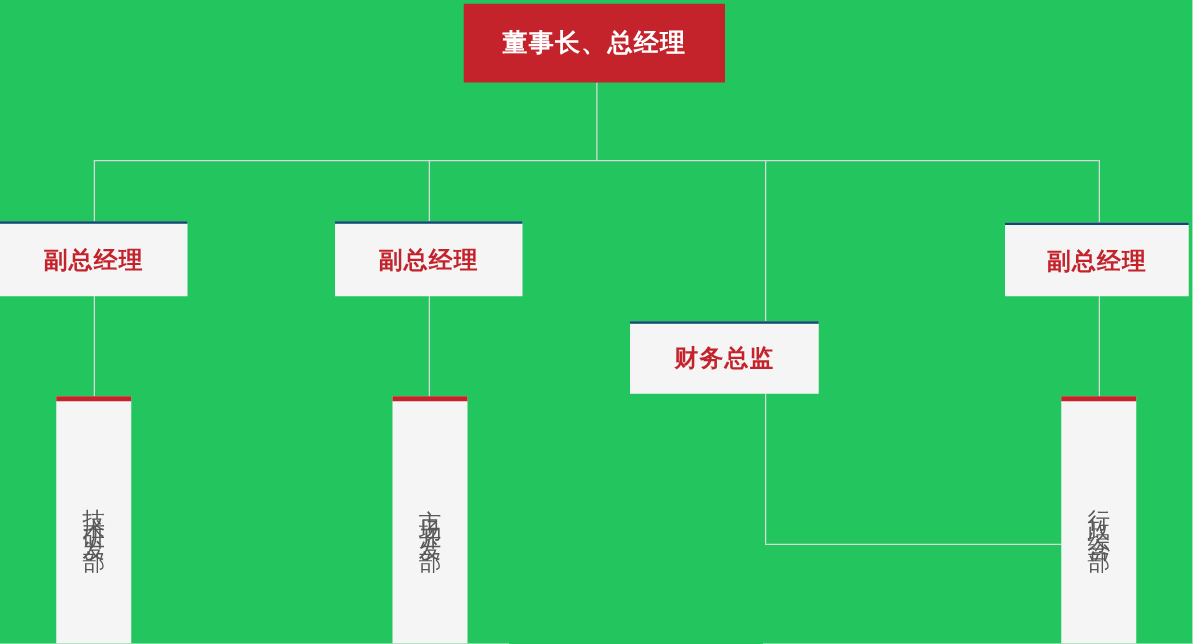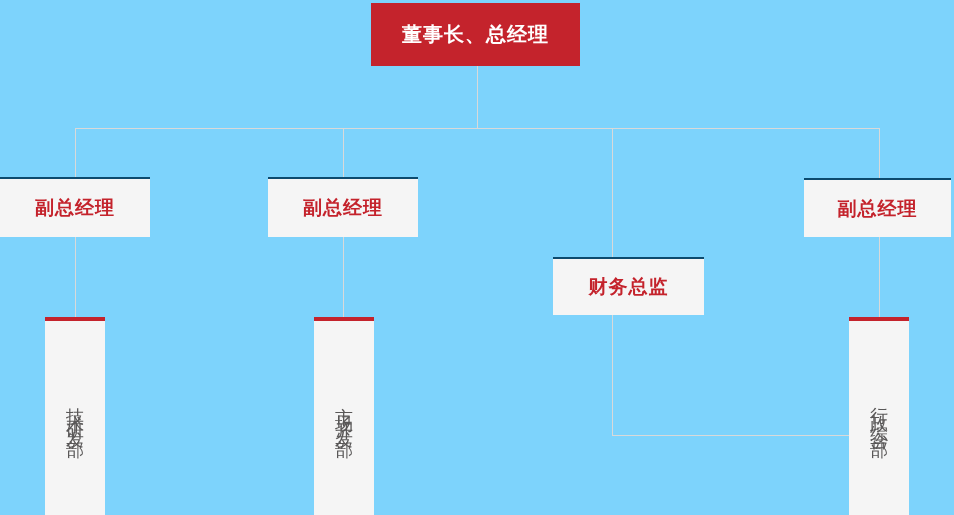--- a/index.html
+++ b/index.html
@@ -5,21 +5,21 @@
   html, body {
     margin: 0;
     padding: 0;
     background: #ffffff;
     font-family: "Liberation Sans", "DejaVu Sans", sans-serif;
   }
   .canvas {
     position: relative;
     width: 954px;
     height: 515px;
-    background: #7dd3fc;
+    background: #22c55e;
     overflow: hidden;
   }
   
   .line {
     position: absolute;
     background: #d9d9d9;
   }
   .line.v { width: 1px; }
   .line.h { height: 1px; }
 
@@ -55,21 +55,21 @@
   }
   .node-mgr span {
     color: #c4232c;
     font-size: 19px;
     font-weight: 700;
     letter-spacing: 1px;
     white-space: nowrap;
   }
   .node-mgr.pos-left  { left: 0px;   top: 177px; width: 150px; height: 60px; }
   .node-mgr.pos-mid   { left: 268px; top: 177px; width: 150px; height: 60px; }
-  .node-mgr.pos-fin   { left: 553px; top: 257px; width: 151px; height: 58px; }
+  .node-mgr.pos-fin   { left: 504px; top: 257px; width: 151px; height: 58px; }
   .node-mgr.pos-right { left: 804px; top: 178px; width: 147px; height: 59px; }
 
   
   .node-dept {
     position: absolute;
     top: 317px;
     width: 60px;
     height: 198px;
     background: #f5f5f5;
     border-top: 4px solid #c4232c;

